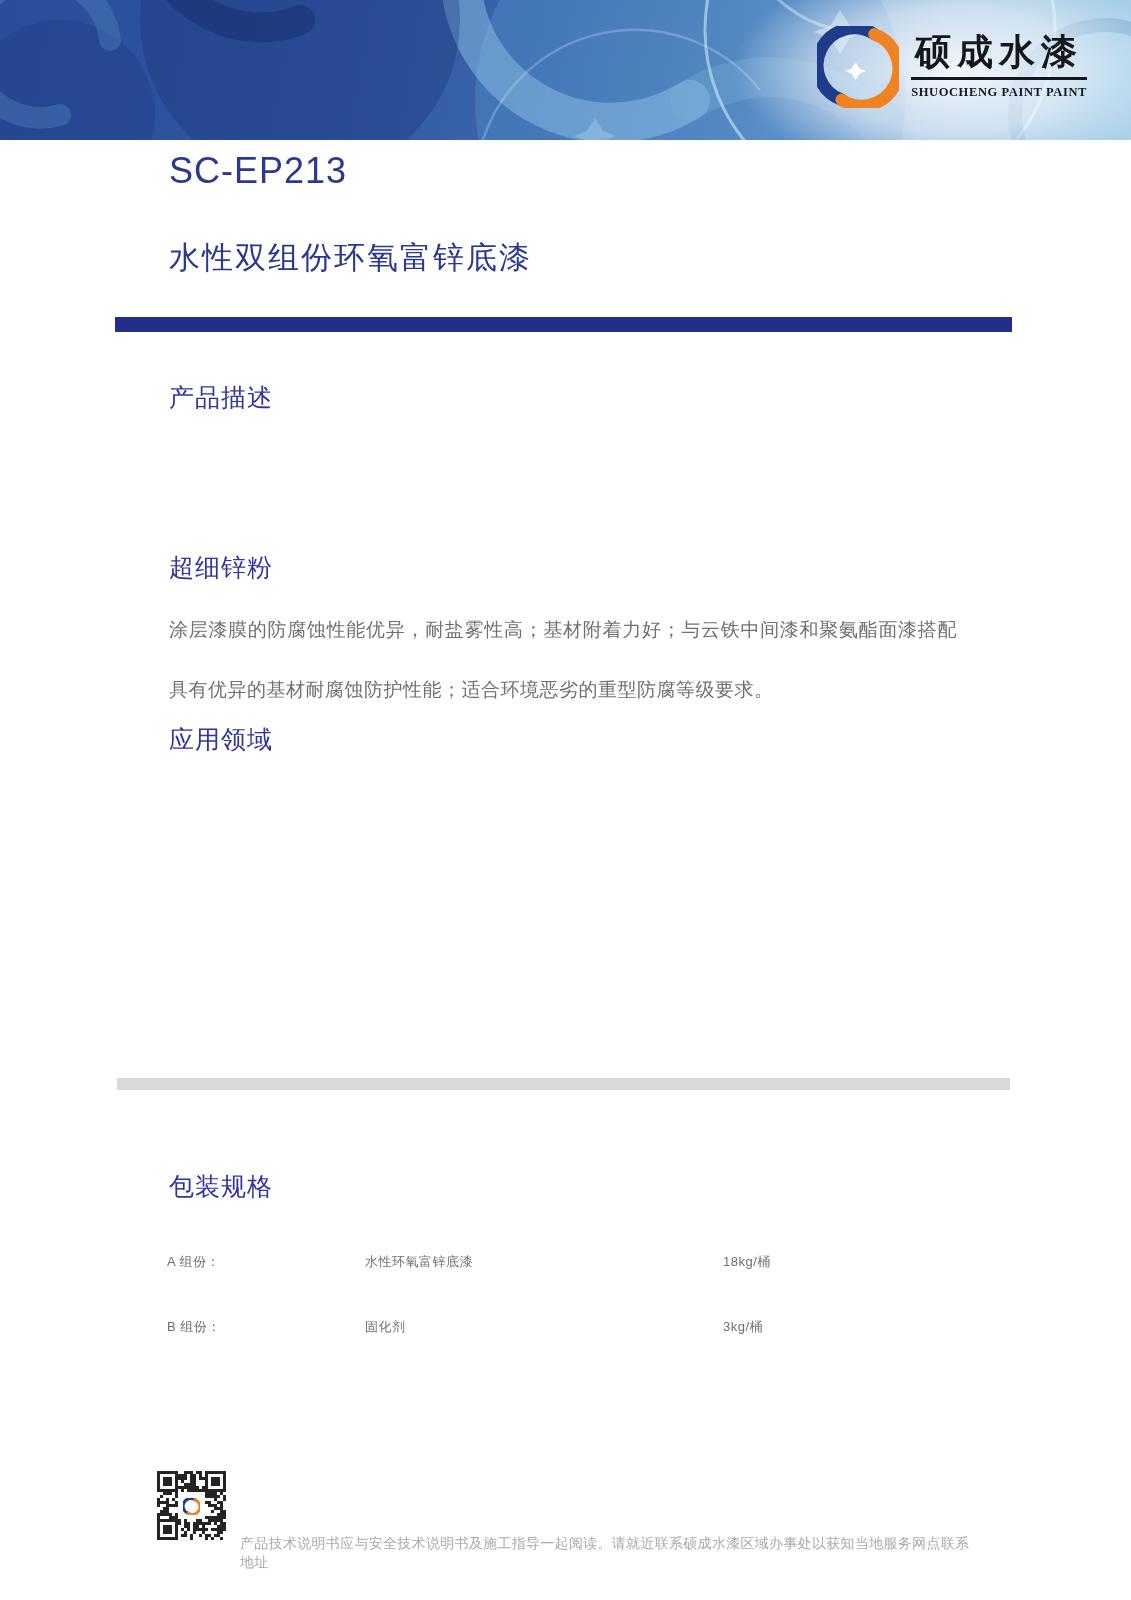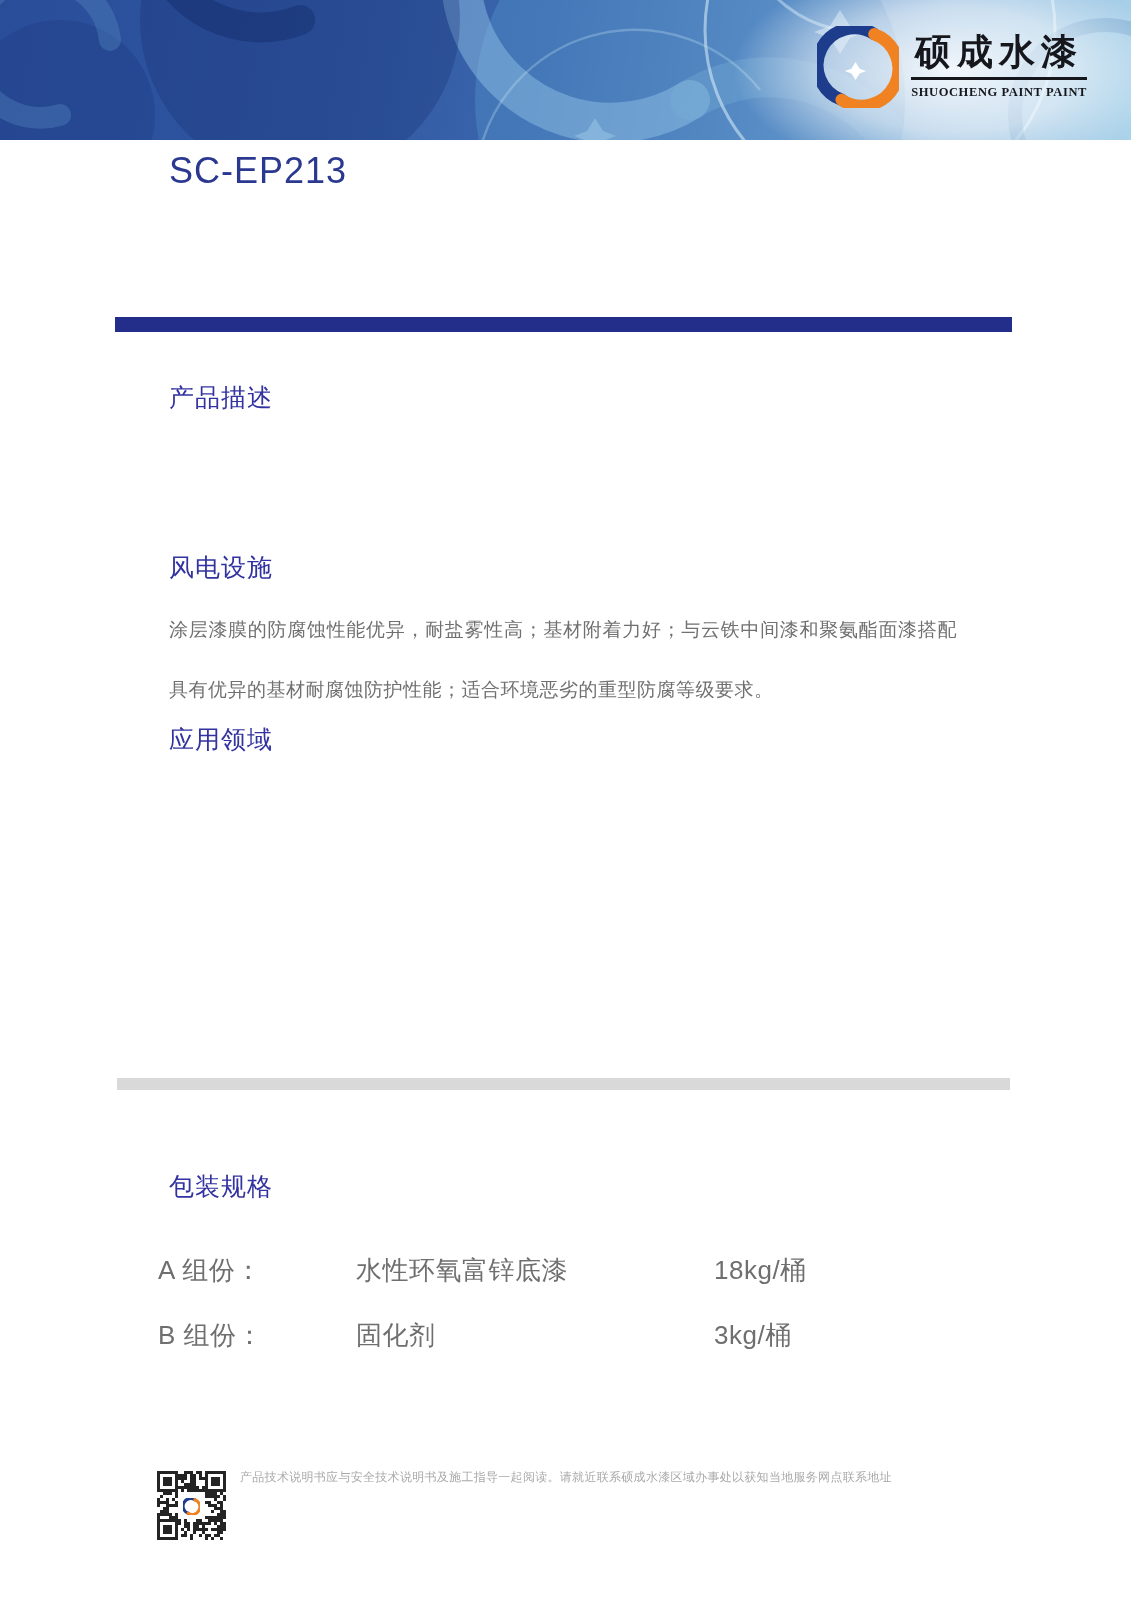--- a/index.html
+++ b/index.html
@@ -59,23 +59,23 @@
     font-size:25px; font-weight:400; color:#3232a0; letter-spacing:1px;
   }
   .para {
     position:absolute; left:169px; width:788px;
     font-size:19px; color:#707070; line-height:60px;
     text-align:justify; letter-spacing:0.5px;
   }
 
   
   .pack-row {
-    position:absolute; left:158px; width:720px;
+    position:absolute; left:167px; width:720px;
     display:grid; grid-template-columns:198px 358px auto;
-    font-size:26px; color:#6f6f6f; letter-spacing:0.5px;
+    font-size:13px; color:#6f6f6f; letter-spacing:0.5px;
   }
 
   
   .qr {
     position:absolute; left:157px; top:1471px; width:69px; height:70px;
     background:#ffffff;
   }
   .qr .mod { position:absolute; width:3px; height:3px; background:#242424; }
   .finder { position:absolute; width:15px; height:15px; border:3px solid #242424; background:#fff; }
   .finder::after { content:""; position:absolute; left:3px; top:3px; width:9px; height:9px; background:#242424; }
@@ -83,22 +83,22 @@
   .qr-center {
     position:absolute; left:23px; top:24px; width:23px; height:23px;
     background:#fff; border-radius:50%;
     display:flex; align-items:center; justify-content:center;
   }
   .company {
     position:absolute; left:240px; top:1468px;
     font-size:21px; color:#8a8a8a; letter-spacing:1.5px;
   }
   .notes {
-    position:absolute; left:240px; top:1468px; width:740px;
-    font-size:12px; line-height:18.5px; color:#a9a9a9; letter-spacing:0.3px;
+    position:absolute; left:240px; top:1534px; width:740px;
+    font-size:14px; line-height:18.5px; color:#a9a9a9; letter-spacing:0.3px;
   }
 </style>
 </head>
 <body>
 
 <div class="page">
 
   <div class="banner">
     <svg class="banner-art" width="1131" height="140" viewBox="0 0 1131 140">
       <circle cx="690" cy="100" r="215" fill="rgba(78,138,195,0.50)"></circle>
@@ -125,25 +125,26 @@
         <path d="M47,44 l5,8 8,3 -8,3 -5,8 -5,-8 -8,-3 8,-3 z" fill="#ffffff"></path>
       </svg>
       <div class="logo-text">
         <div class="logo-cn">硕成水漆</div>
         <div class="logo-en">SHUOCHENG PAINT PAINT</div>
       </div>
     </div>
   </div>
 
   <div class="product-code">SC-EP213</div>
+  <div class="product-name">水性双组份环氧富锌底漆</div>
   <div class="navy-bar"></div>
 
   <div class="section-h" style="top:381px">产品描述</div>
 
-  <div class="section-h" style="top:551px">风电设施</div>
+  <div class="section-h" style="top:551px">超细锌粉</div>
   <div class="para" style="top:600px">涂层漆膜的防腐蚀性能优异，耐盐雾性高；基材附着力好；与云铁中间漆和聚氨酯面漆搭配具有优异的基材耐腐蚀防护性能；适合环境恶劣的重型防腐等级要求。</div>
 
   <div class="section-h" style="top:723px">应用领域</div>
 
   <div class="gray-bar"></div>
 
   <div class="section-h" style="top:1170px">包装规格</div>
 
   <div class="pack-row" style="top:1253px">
     <span>A 组份：</span>

